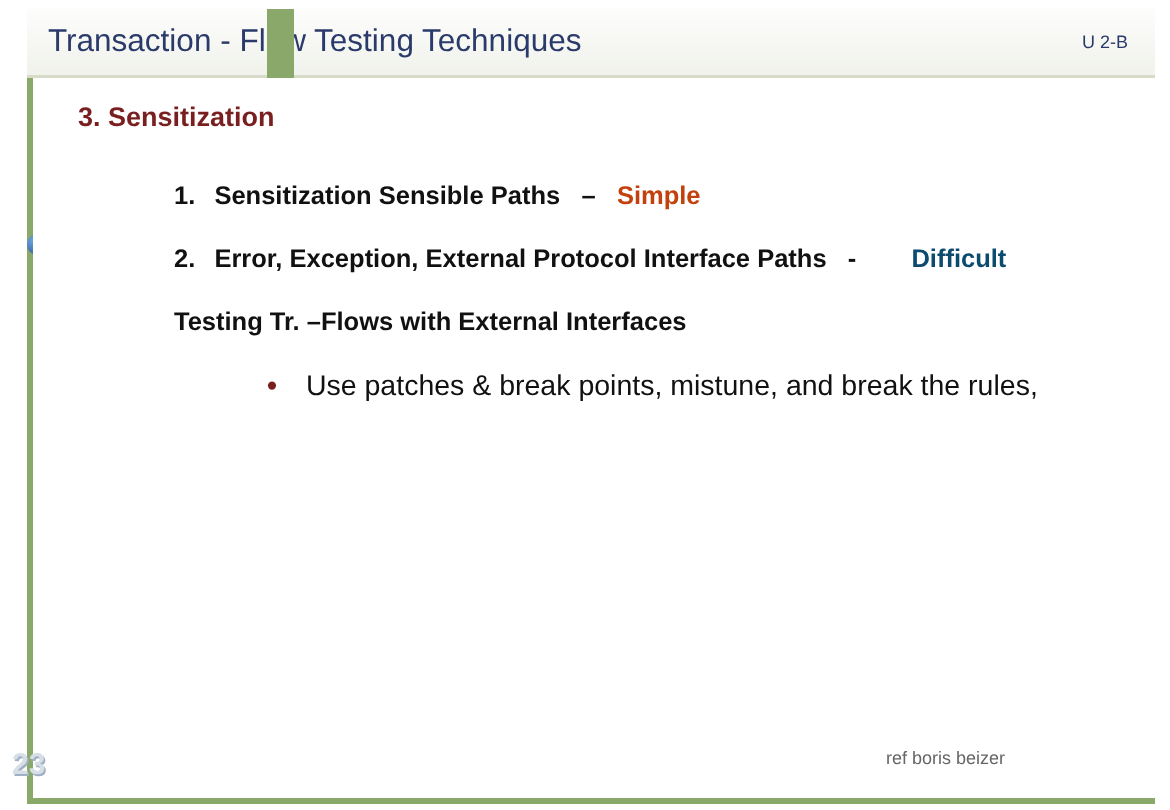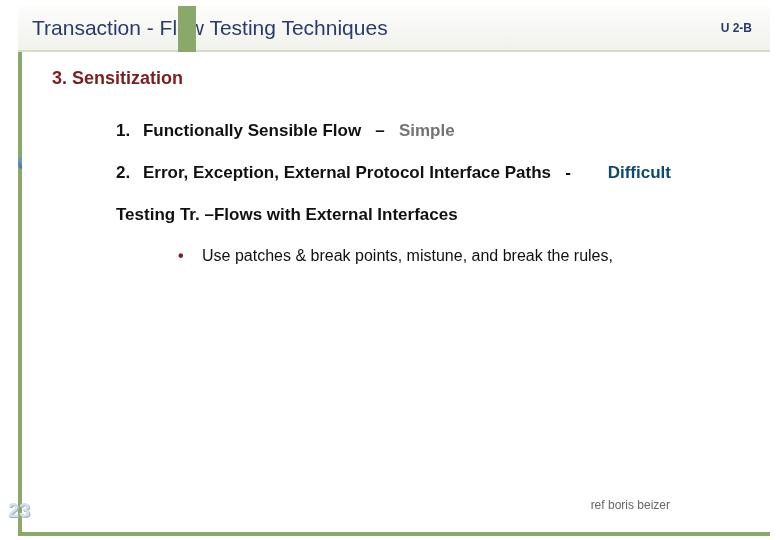--- a/index.html
+++ b/index.html
@@ -35,21 +35,21 @@
     padding: 0 18px 0 14px;
     background: linear-gradient(#fdfdfc,#f0f2eb);
     border-bottom: 2px solid #d6dcc8;
   }
   .titlebar .title {
     font-size: 21px;
     color: #2a3a6a;
   }
   .titlebar .tag {
     font-size: 12px;
-    font-weight: bold;
+    font-weight: normal;
     color: #2a3a6a;
     margin-left: 15px;
   }
   .content {
     position: absolute;
     left: 22px; top: 52px;
     width: 772px; height: 480px;
     background: #fff;
     padding: 10px 26px 0 26px;
   }
@@ -59,30 +59,30 @@
     color: #7a1f1f;
     margin: 6px 0 32px 4px;
   }
   .line {
     font-size: 17px;
     font-weight: bold;
     color: #111;
     margin: 0 0 22px 68px;
   }
   .line .num { margin-right: 8px; }
-  .simple { color: #737373; }
+  .simple { color: #c2410c; }
   .difficult { color: #0c4a6e; padding-left: 32px; }
   .sub {
     font-size: 17px;
     font-weight: bold;
     color: #111;
     margin: 8px 0 22px 68px;
   }
   .bullet {
-    font-size: 16px;
+    font-size: 19px;
     color: #111;
     margin: 0 0 0 130px;
   }
   .bullet .dot { color: #7a1f1f; font-weight: bold; margin-right: 14px; }
   .slidenum {
     position: absolute;
     left: 8px; bottom: 18px;
     font-size: 20px;
     font-weight: bold;
     color: #d6dee6;
@@ -119,21 +119,21 @@
   <div class="blue-dot"></div>
 
   <div class="content">
     <div class="h3">
       <span>3.</span>
       <span>Sensitization</span>
     </div>
 
     <div class="line">
       <span class="num">1.</span>
-      <span>Functionally Sensible Flow</span>
+      <span>Sensitization Sensible Paths</span>
       &nbsp;&nbsp;<span>–</span>&nbsp;&nbsp;
       <span class="simple">Simple</span>
     </div>
 
     <div class="line">
       <span class="num">2.</span>
       <span>Error, Exception, External Protocol Interface Paths</span>
       &nbsp;&nbsp;<span>-</span>
       <span class="difficult">Difficult</span>
     </div>

